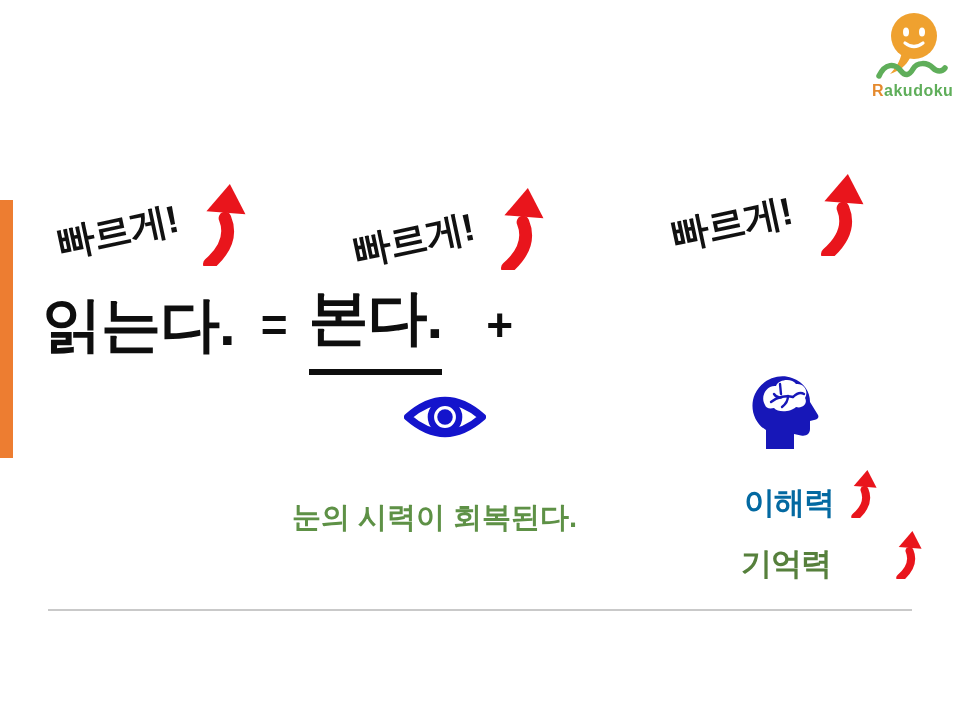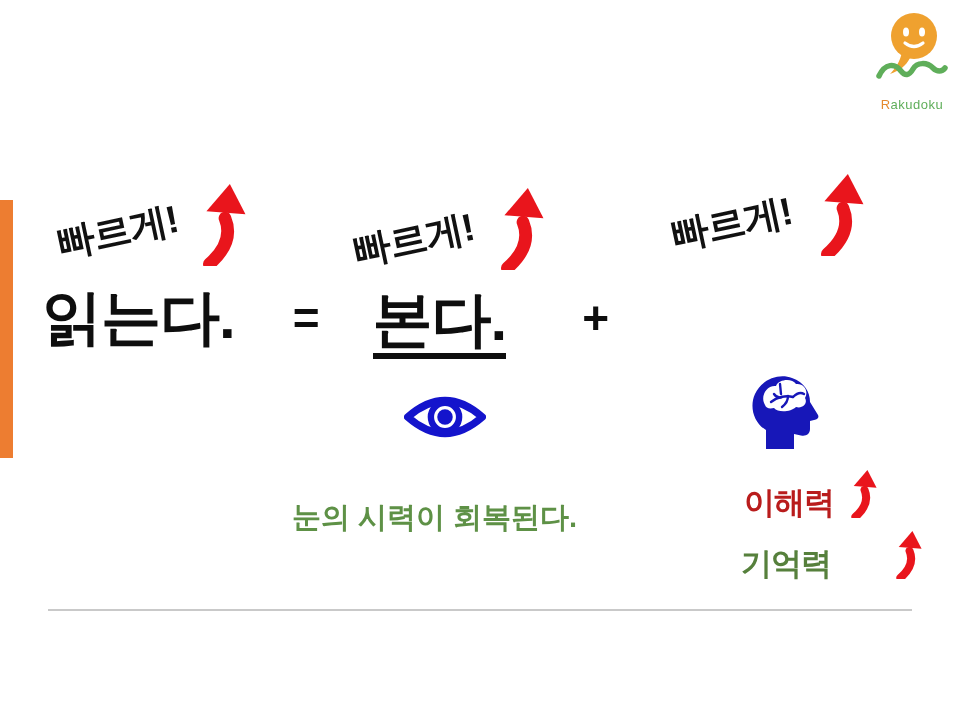--- a/index.html
+++ b/index.html
@@ -6,62 +6,62 @@
   .slide{
     position:relative;width:960px;height:720px;background:#ffffff;overflow:hidden;
     font-family:"Liberation Sans","DejaVu Sans",sans-serif;
   }
   
   .accent-bar{position:absolute;left:0;top:200px;width:13px;height:258px;background:#ED7D31;}
 
   
   .logo{position:absolute;right:8px;top:6px;width:80px;text-align:center;}
   .logo svg{display:block;margin:0 auto;}
-  .logo-text{font-size:13px;font-weight:normal;letter-spacing:.5px;line-height:1;margin-top:16px;}
+  .logo-text{font-size:16px;font-weight:bold;letter-spacing:.5px;line-height:1;margin-top:1px;}
   .logo-text .r{color:#E58A2E;}
   .logo-text .rest{color:#5FAE5A;}
 
   
   .fast-group{position:absolute;display:flex;align-items:flex-start;}
   .fast-text{
     display:inline-block;transform:rotate(-12deg);transform-origin:center;
     font-size:38px;font-weight:900;color:#111;white-space:nowrap;letter-spacing:-1px;
   }
   .fast-arrow{display:inline-block;}
   .fg1{left:56px;top:206px;}  .fg1 .fast-arrow{margin-left:14px;margin-top:-22px;}
   .fg2{left:352px;top:214px;} .fg2 .fast-arrow{margin-left:16px;margin-top:-26px;}
   .fg3{left:670px;top:198px;} .fg3 .fast-arrow{margin-left:18px;margin-top:-24px;}
 
   
   .equation{
     position:absolute;left:42px;top:288px;display:flex;align-items:center;
-    color:#0e0e0e;font-weight:900;white-space:nowrap;letter-spacing:-1px;gap:32px;
+    color:#0e0e0e;font-weight:900;white-space:nowrap;letter-spacing:-1px;
   }
   .eq-word{font-size:60px;line-height:1;}
   .eq-op{font-size:46px;line-height:1;font-weight:900;}
   .eq-equals{margin-left:26px;}
   .eq-sees{margin-left:22px;}
   .eq-plus{margin-left:44px;}
   .eq-understands{margin-left:44px;}
-  .underlined{border-bottom:6px solid #0e0e0e;padding-bottom:3px;margin-bottom:-13px;}
+  .underlined{border-bottom:6px solid #0e0e0e;padding-bottom:21px;margin-bottom:-13px;}
 
   
   .eye-icon-wrap{position:absolute;left:404px;top:392px;}
   .brain-icon-wrap{position:absolute;left:742px;top:372px;}
 
   
   .vision-caption{
     position:absolute;left:292px;top:498px;font-size:29px;font-weight:bold;
     color:#5E9146;white-space:nowrap;text-align:right;
   }
 
   
   .metric-row{position:absolute;display:flex;align-items:center;}
   .metric-label{font-size:31px;font-weight:900;white-space:nowrap;letter-spacing:-1px;}
-  .m1{left:744px;top:482px;} .m1 .metric-label{color:#b91c1c;}
+  .m1{left:744px;top:482px;} .m1 .metric-label{color:#0369a1;}
   .m2{left:741px;top:543px;gap:48px;} .m2 .metric-label{color:#56803C;}
   .metric-arrow{margin-left:12px;margin-top:-14px;}
 
   
   .divider{position:absolute;left:48px;top:609px;width:864px;height:2px;background:#C9C9C9;}
 </style>
 </head>
 <body>
 
 <div class="slide">

